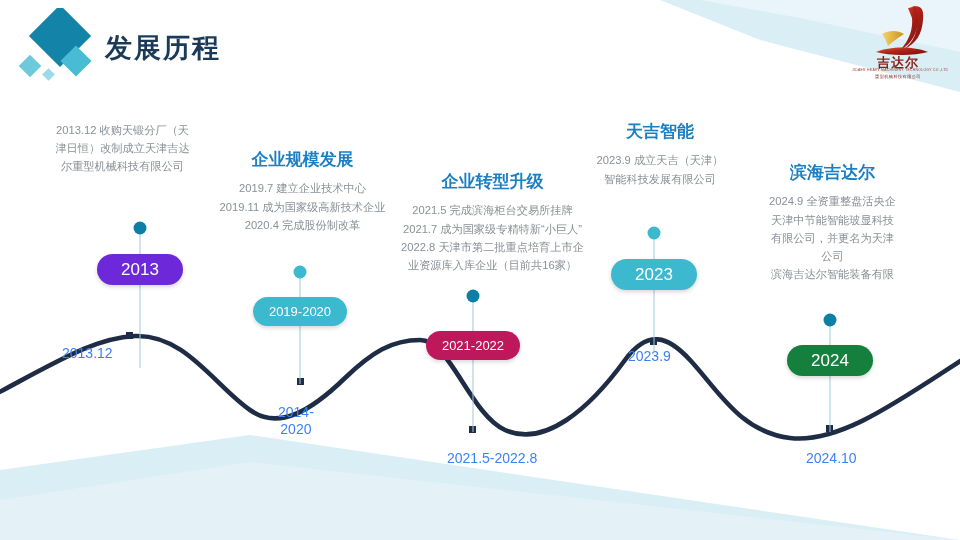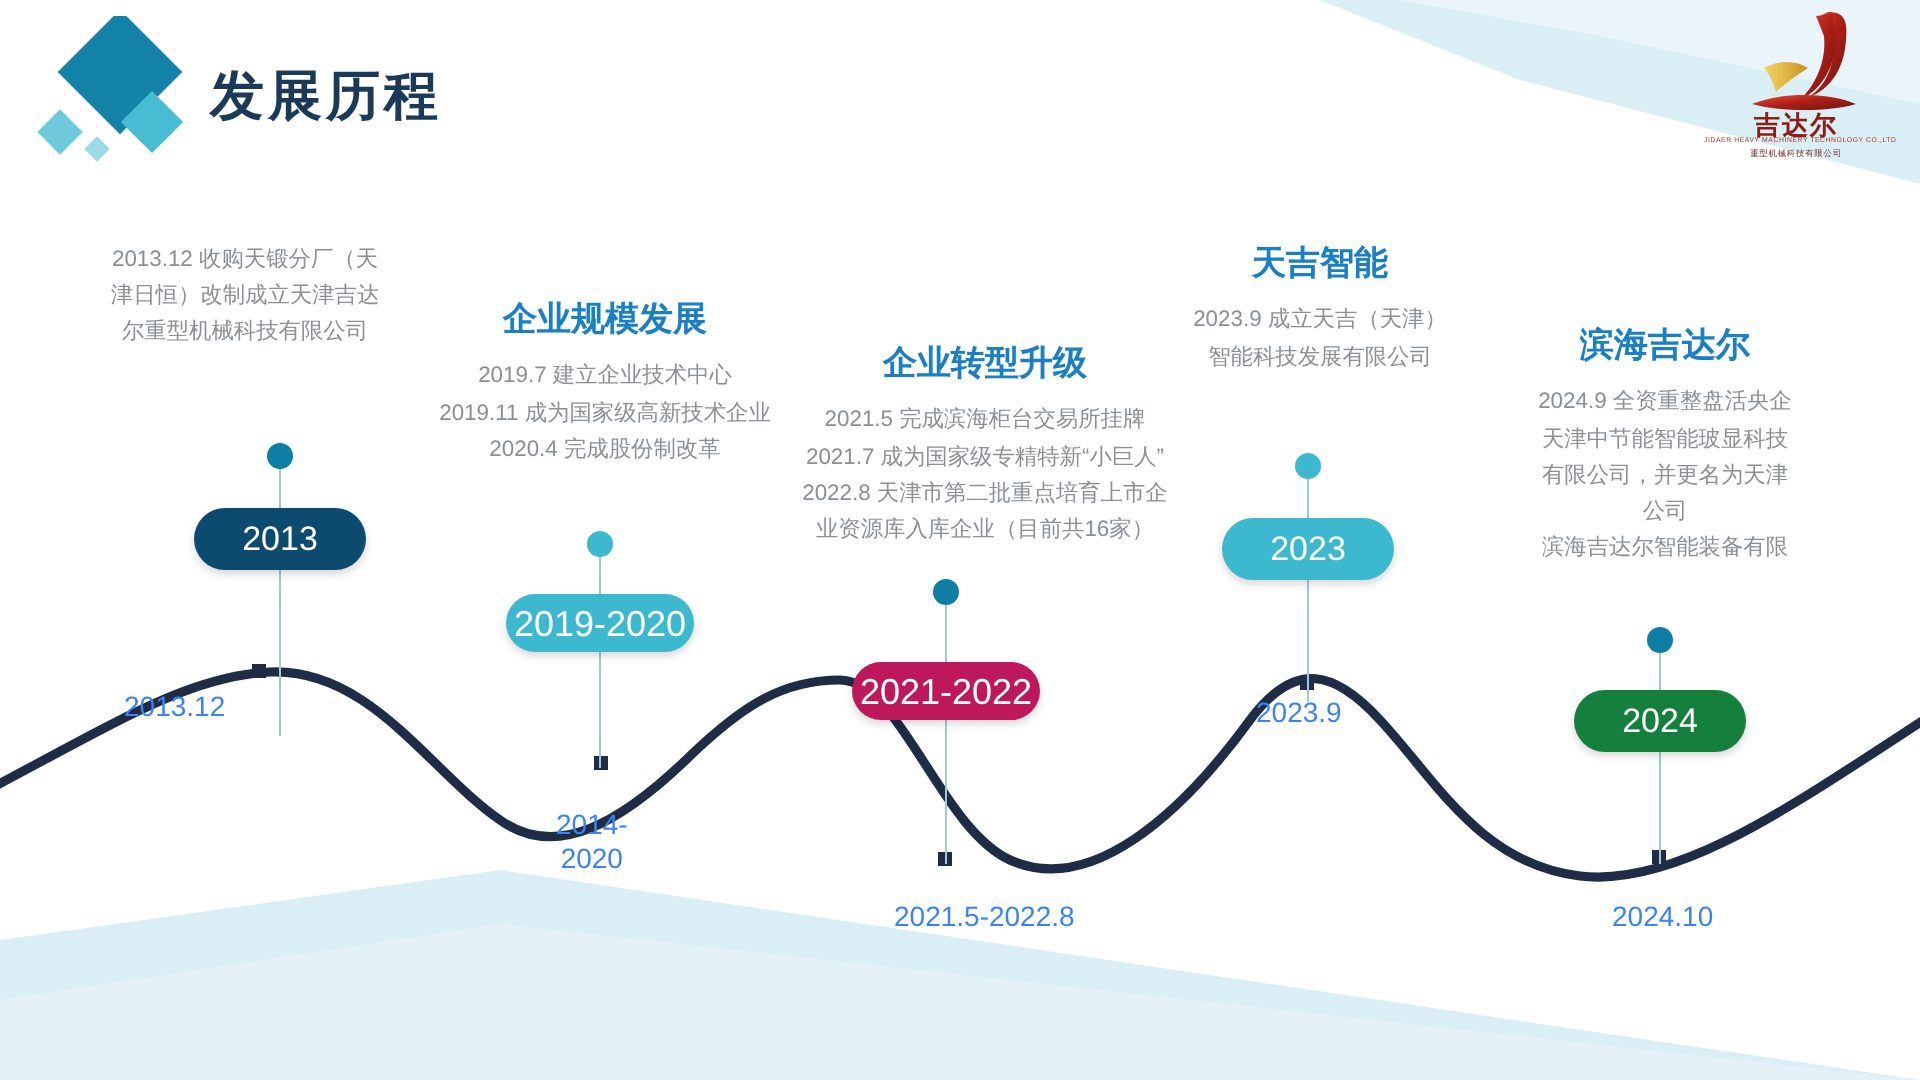--- a/index.html
+++ b/index.html
@@ -60,21 +60,21 @@
     position:absolute; left:50%; top:0; width:13px; height:13px;
     border-radius:50%; transform:translate(-50%,-50%);
   }
   .pill {
     position:absolute; left:50%; transform:translateX(-50%);
     border-radius:17px; color:#ffffff; text-align:center;
     white-space:nowrap; line-height:1;
     display:flex; align-items:center; justify-content:center;
     box-shadow:0 2px 4px rgba(0,0,0,.16);
   }
-  .pill.wide { width:94px; height:29px; font-size:18px; }
+  .pill.wide { width:94px; height:29px; font-size:13px; }
   .pill.narrow { width:86px; height:31px; font-size:17px; }
 
   
   .curve-label {
     position:absolute; font-size:14px; color:#3b82f6;
     white-space:nowrap; text-align:center; line-height:1.15;
   }
   .curve-label.two-line { line-height:1.18; }
 </style>
 </head>
@@ -143,21 +143,21 @@
   <div class="milestone" style="left:15px; top:112px; width:215px;">
     <div class="ms-body">
       <div>2013.12 收购天锻分厂（天</div>
       <div>津日恒）改制成立天津吉达</div>
       <div>尔重型机械科技有限公司</div>
     </div>
   </div>
   <div class="connector" style="left:93px; top:228px; width:94px; height:140px;">
     <div class="conn-line" style="height:140px; background:#9fc9d8;"></div>
     <div class="conn-dot" style="background:#0d7fa4;"></div>
-    <div class="pill narrow" style="top:26px; background:#0c4a6e;">2013</div>
+    <div class="pill narrow" style="top:26px; background:#6d28d9;">2013</div>
   </div>
   <div class="curve-label" style="left:62px; top:345px;">2013.12</div>
 
   <div class="milestone" style="left:195px; top:150px; width:215px;">
     <div class="ms-title">企业规模发展</div>
     <div class="ms-body">
       <div>2019.7 建立企业技术中心</div>
       <div>2019.11 成为国家级高新技术企业</div>
       <div>2020.4 完成股份制改革</div>
     </div>

